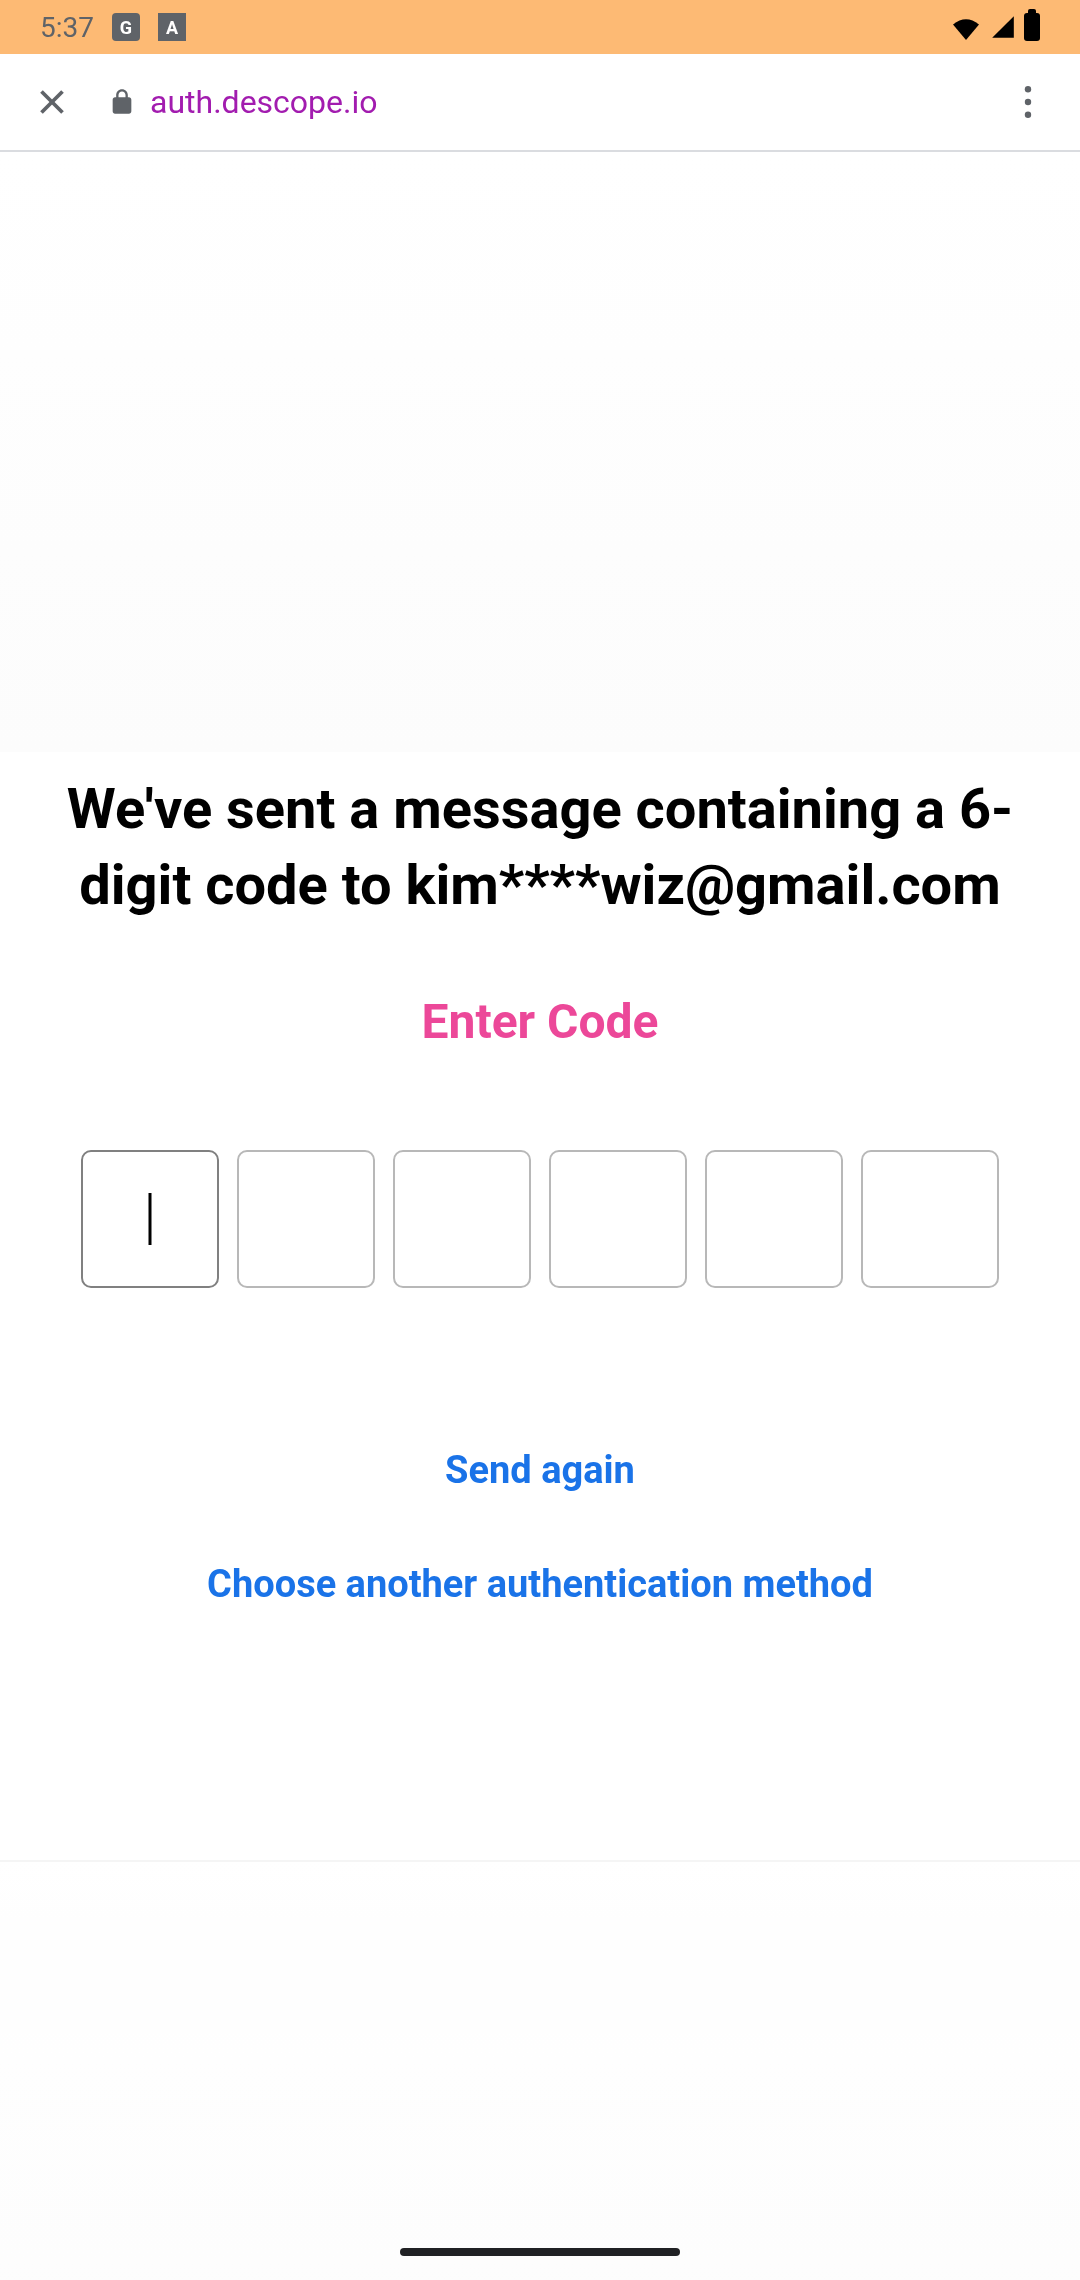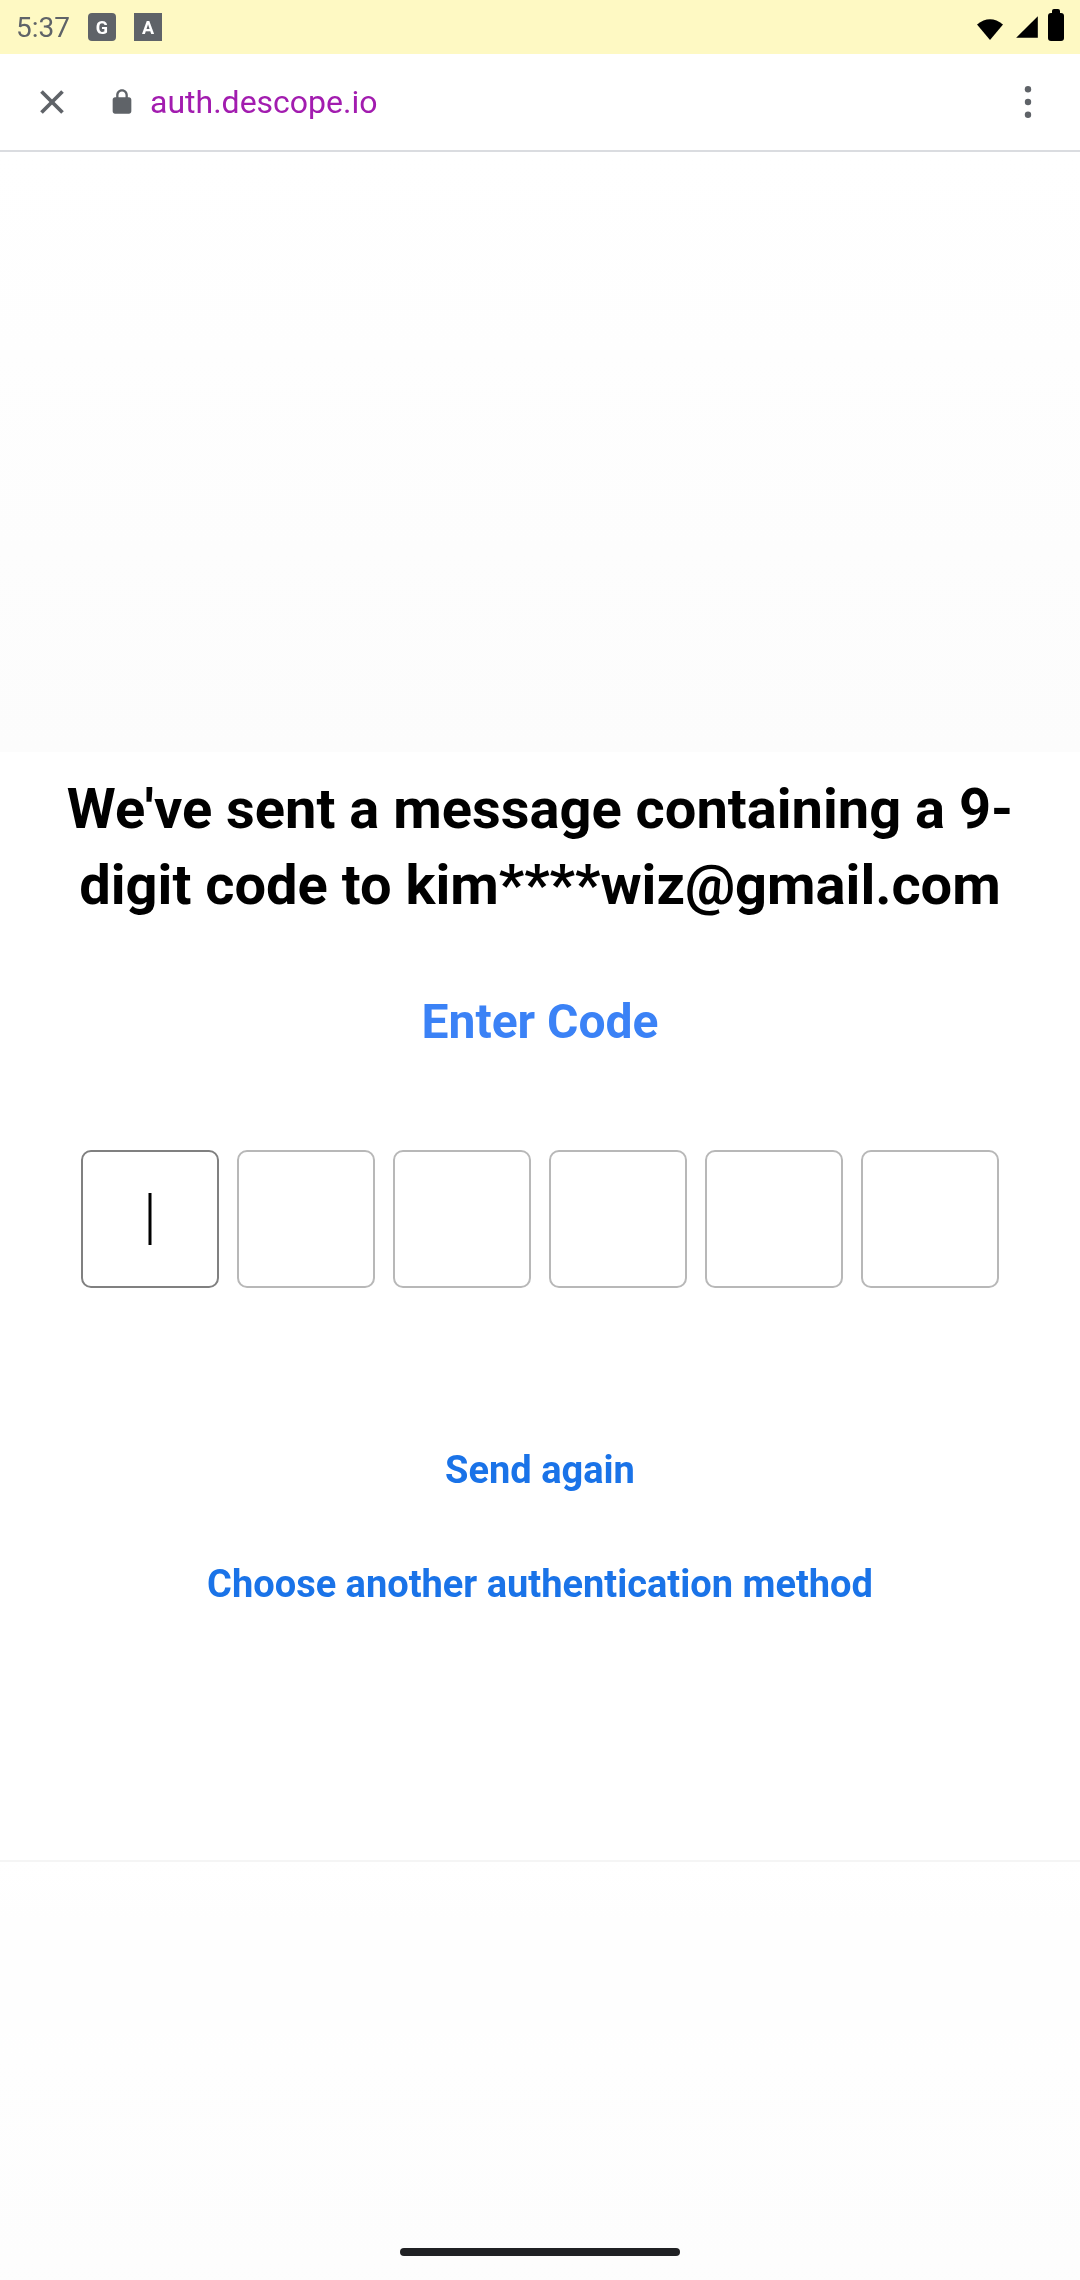--- a/index.html
+++ b/index.html
@@ -15,22 +15,22 @@
       font-family: -apple-system, BlinkMacSystemFont, 'Segoe UI', Roboto, sans-serif;
       overflow: hidden;
       position: relative;
     }
     
     .status-bar {
       height: 54px;
       display: flex;
       justify-content: space-between;
       align-items: center;
-      padding: 0 16px;
-      background: #fef9c3;
+      padding: 0 40px;
+      background: #fdba74;
     }
     
     .status-left {
       display: flex;
       align-items: center;
       gap: 18px;
     }
     
     .status-time {
       font-size: 28px;
@@ -167,21 +167,21 @@
       font-weight: 700;
       color: #000000;
       line-height: 1.35;
       padding: 0 60px;
       margin-bottom: 70px;
     }
     
     .enter-code-label {
       font-size: 48px;
       font-weight: 700;
-      color: #3b82f6;
+      color: #ec4899;
       margin-bottom: 100px;
     }
     
     .code-inputs {
       display: flex;
       justify-content: center;
       gap: 18px;
       padding: 0 80px;
       margin-bottom: 160px;
     }
@@ -300,21 +300,21 @@
       <circle cx="2" cy="10" r="2"></circle>
       <circle cx="2" cy="18" r="2"></circle>
     </svg>
   </div>
 </div>
 
 <div class="content-area">
   <div class="gradient-overlay"></div>
 
   <div class="main-content">
-    <div class="message-text">We've sent a message containing a 9-digit code to kim****wiz@gmail.com</div>
+    <div class="message-text">We've sent a message containing a 6-digit code to kim****wiz@gmail.com</div>
 
     <div class="enter-code-label">Enter Code</div>
 
     <div class="code-inputs">
       <div class="code-input code-input-cursor"></div>
       <input class="code-input" maxlength="1" value="" style="">
       <input class="code-input" maxlength="1" value="" style="">
       <input class="code-input" maxlength="1" value="" style="">
       <input class="code-input" maxlength="1" value="" style="">
       <input class="code-input" maxlength="1" value="" style="">

